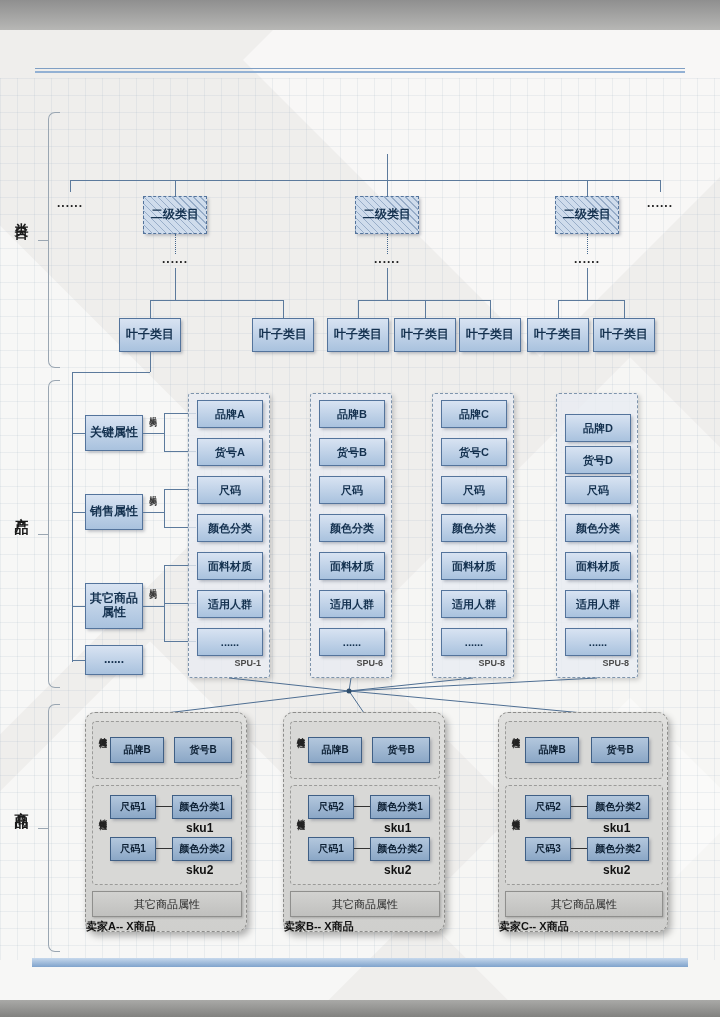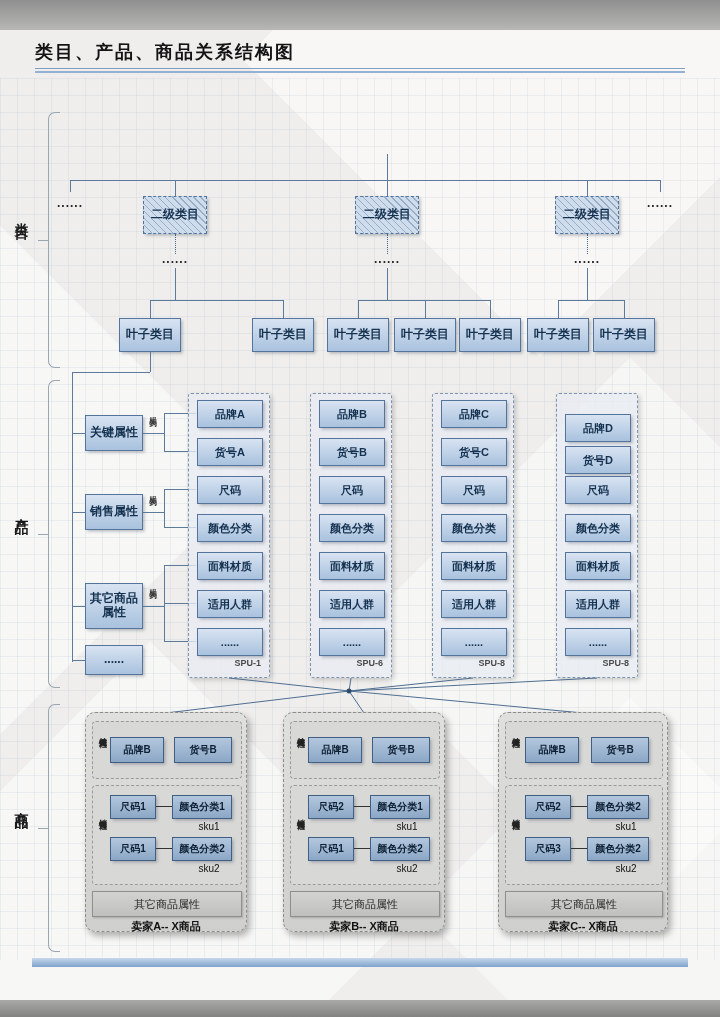--- a/index.html
+++ b/index.html
@@ -30,42 +30,41 @@
   .dots{font-size:12px;font-weight:bold;color:#222;letter-spacing:1px;text-align:center}
   .spu{background:rgba(232,236,242,.78);border:1px dashed #7e94ac;border-radius:3px;box-shadow:2px 2px 5px rgba(0,0,0,.18)}
   .spu .box{position:absolute;left:8px;width:66px;height:28px;font-size:11px}
   .spu-name{position:absolute;right:8px;top:264px;font-size:9px;color:#4a4a4a;font-weight:bold}
   .note{position:absolute;writing-mode:vertical-rl;text-orientation:upright;font-size:8px;color:#333;line-height:1;letter-spacing:1px}
   .card{background:linear-gradient(180deg,#e0e0de,#cfcfcd);border:1px dashed #8d8d8b;border-radius:10px;box-shadow:3px 4px 7px rgba(0,0,0,.3)}
   .sub{position:absolute;background:#d8d8d6;border:1px dashed #9b9b99;border-radius:4px}
   .sublabel{position:absolute;writing-mode:vertical-rl;text-orientation:upright;font-size:8px;font-weight:bold;color:#222;letter-spacing:1px}
   .card .box{position:absolute;font-size:10px;background:linear-gradient(180deg,#b3c7dd,#8ba7c6);border:1px solid #3f5f85;color:#0d2034}
   .dash{position:absolute;height:1px;background:#333}
-  .sku{position:absolute;font-size:10px;font-weight:normal;color:#111;text-align:center}
+  .sku{position:absolute;font-size:12px;font-weight:bold;color:#111;text-align:left}
   .other{position:absolute;display:flex;align-items:center;justify-content:center;
          background:linear-gradient(180deg,#d2d2d0,#c0c0be);border:1px solid #8f8f8d;
          font-size:11px;color:#222;box-shadow:1px 1px 2px rgba(0,0,0,.2)}
-  .cardname{position:absolute;left:0;width:100%;text-align:center;font-size:11px;font-weight:bold;color:#111}
+  .cardname{position:absolute;left:0;width:100%;text-align:left;font-size:11px;font-weight:bold;color:#111}
   svg.conn{position:absolute;left:0;top:0;width:720px;height:1017px;pointer-events:none}
 </style>
 </head>
 <body>
 
 <div class="diamond" style="left:330px;top:-150px;width:420px;height:420px;opacity:.55"></div>
 <div class="diamond" style="left:-180px;top:300px;width:360px;height:360px;opacity:.5"></div>
 <div class="diamond" style="left:430px;top:440px;width:400px;height:400px;opacity:.45"></div>
 <div class="diamond" style="left:-40px;top:720px;width:380px;height:380px;opacity:.5"></div>
 <div class="diamond" style="left:480px;top:760px;width:300px;height:300px;opacity:.45"></div>
 <div class="grid"></div>
 
 <div class="content">
 
   <div class="abs topbar"></div>
 
-  <div class="abs title">类目、产品、商品关系结构图</div>
   <div class="abs title-rule"></div>
 
   <div class="abs bracket" style="left:48px;top:112px;height:256px"></div>
   <div class="abs tick" style="left:38px;top:240px;width:10px"></div>
   <div class="abs seclabel" style="left:13px;top:212px">类目</div>
 
   <div class="abs bracket" style="left:48px;top:380px;height:308px"></div>
   <div class="abs tick" style="left:38px;top:534px;width:10px"></div>
   <div class="abs seclabel" style="left:13px;top:506px">产品</div>
 

